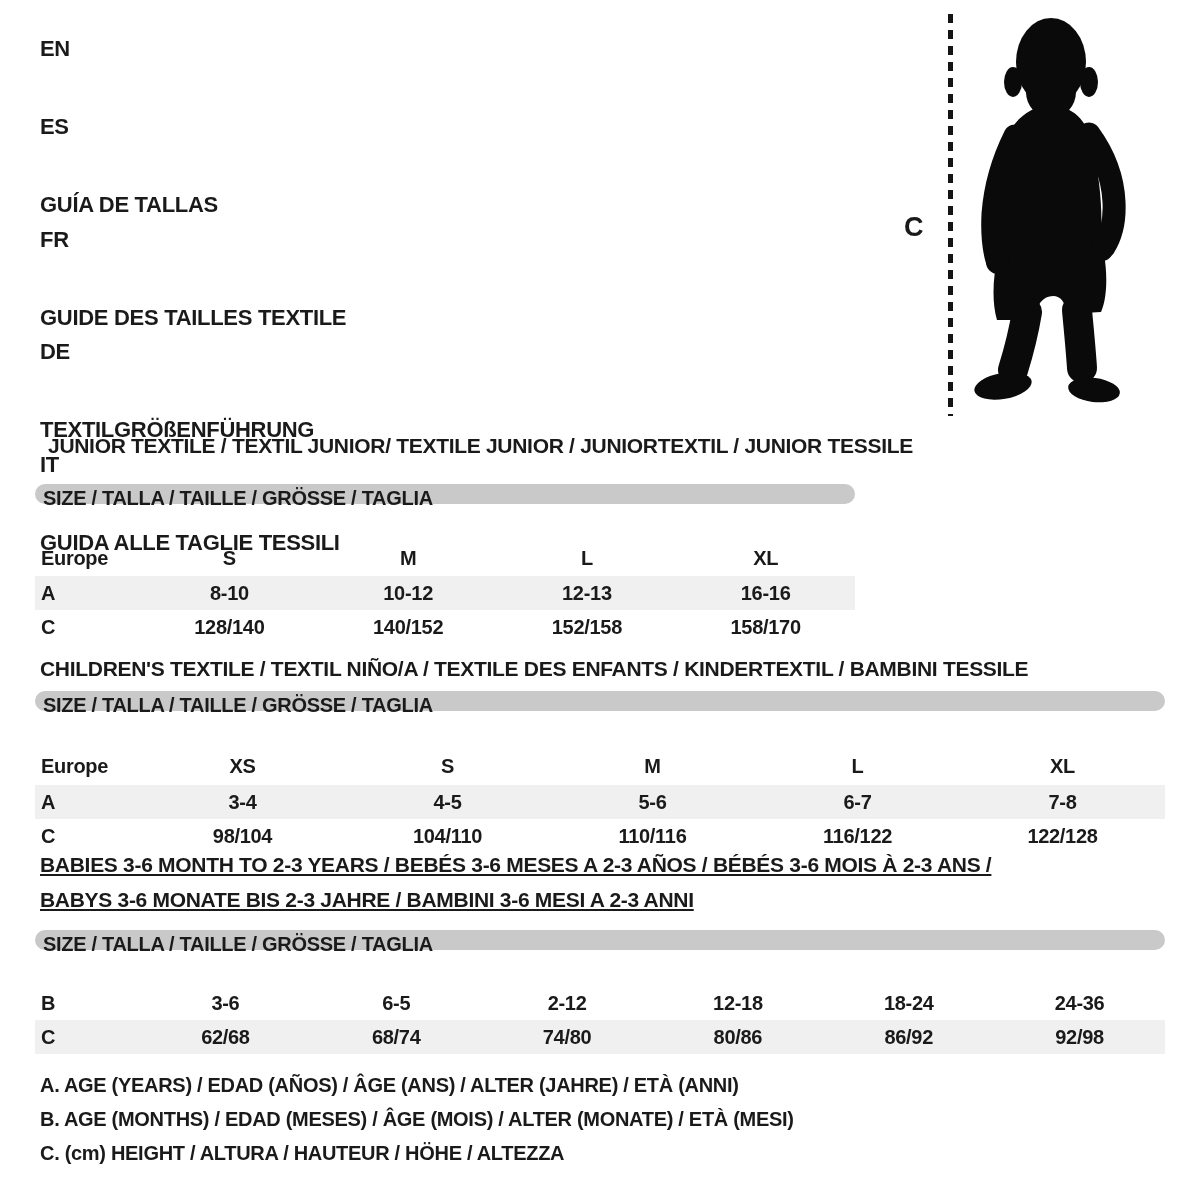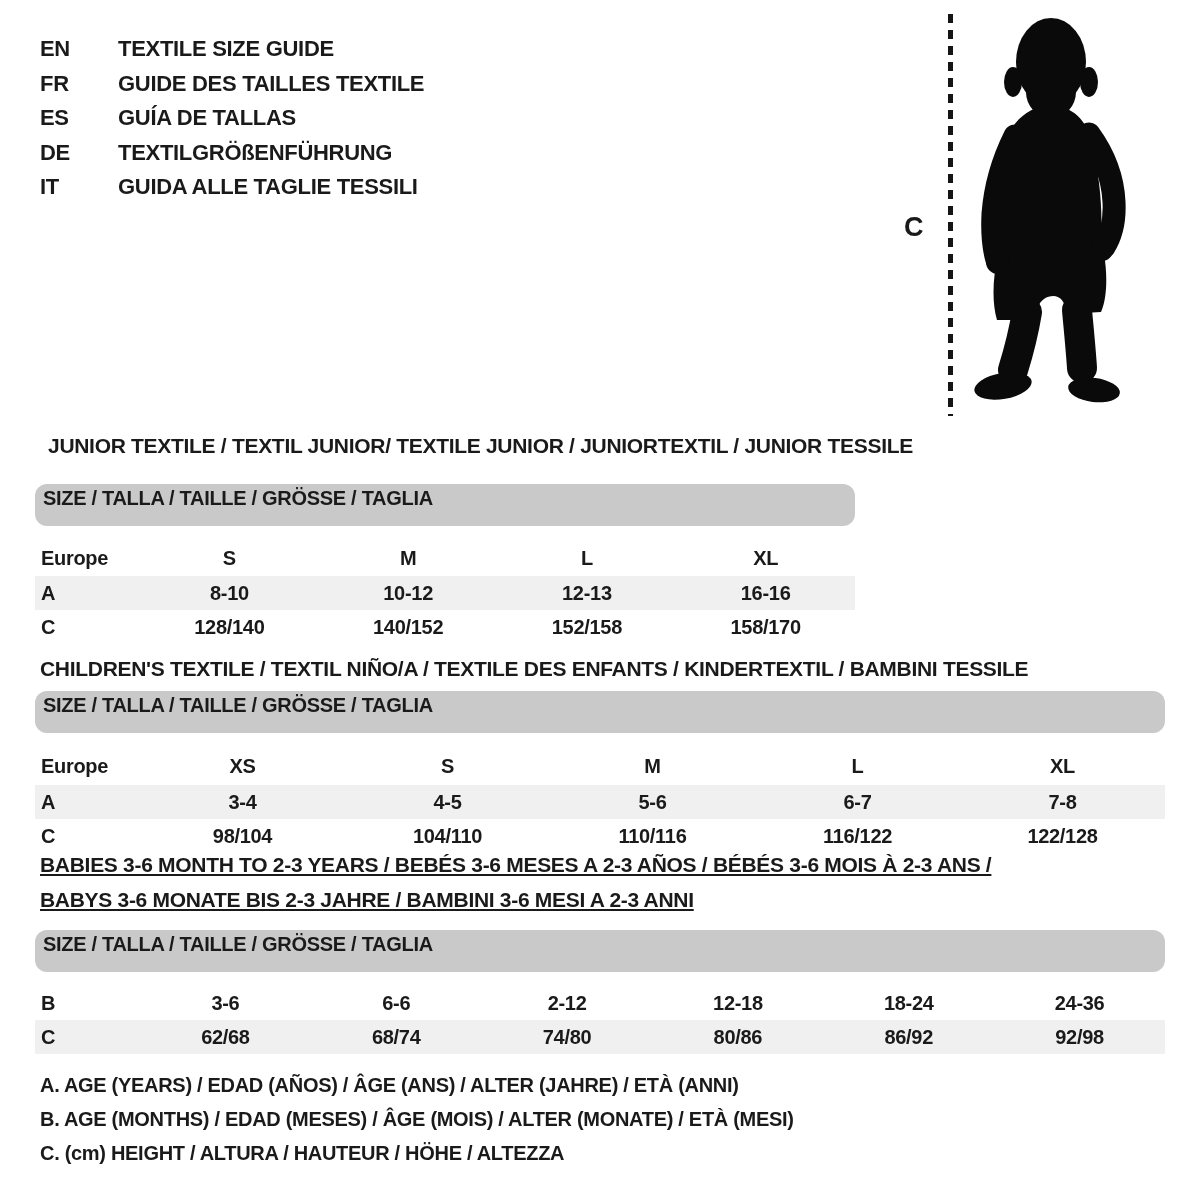--- a/index.html
+++ b/index.html
@@ -2,33 +2,33 @@
 <html><head>
 <meta charset="utf-8">
 <style>
   html,body{margin:0;padding:0;background:#fff;}
   .canvas{position:relative;width:1200px;height:1200px;background:#ffffff;overflow:hidden;
           font-family:"Liberation Sans",sans-serif;font-weight:700;color:#1a1a1a;letter-spacing:-0.3px;}
   .abs{position:absolute;}
 
   
   .lang-block{left:40px;top:32px;font-size:22px;line-height:34.5px;}
-  .lang-row{display:flex;}
+  .lang-row{display:flex;flex-direction:column;}
   .lang-code{width:78px;flex:0 0 78px;}
   .lang-title{white-space:nowrap;}
 
   
   .dashline{left:948px;top:14px;width:5px;height:402px;
             background:repeating-linear-gradient(#141414 0 9px,transparent 9px 16px);}
   .fig-label{left:904px;top:212px;font-size:27px;}
   .fig-svg{left:963px;top:12px;}
 
   
   .t-title{font-size:21px;white-space:nowrap;line-height:26px;}
-  .size-bar{height:42px;background:#c9c9c9;font-size:20px;line-height:29px;
+  .size-bar{height:20px;background:#c9c9c9;font-size:20px;line-height:29px;
             padding-left:8px;box-sizing:border-box;border-radius:12px;}
   table{border-collapse:collapse;table-layout:fixed;font-size:20px;font-weight:700;
         letter-spacing:-0.3px;color:#1a1a1a;margin-top:28px;}
   td{padding:0;text-align:center;vertical-align:middle;overflow:hidden;}
   td.lbl{text-align:left;padding-left:6px;}
   tr.shade{background:#f0f0f0;}
 
   .t1-title{left:40px;top:433px;margin-left:8px;}
   .t1-bar{left:35px;top:484px;width:820px;}
   .t1-table{left:35px;top:512px;}
@@ -46,29 +46,28 @@
   .legend div{white-space:nowrap;}
 </style>
 </head>
 <body>
 
 <div class="canvas">
 
   <div class="abs lang-block">
     <div class="lang-row">
       <span class="lang-code">EN</span>
-      <span class="lang-title">TEXTILE SIZE GUIDE</span>
+    </div>
+    <div class="lang-row">
+      <span class="lang-code">ES</span>
+      <span class="lang-title">GUÍA DE TALLAS</span>
     </div>
     <div class="lang-row">
       <span class="lang-code">FR</span>
       <span class="lang-title">GUIDE DES TAILLES TEXTILE</span>
-    </div>
-    <div class="lang-row">
-      <span class="lang-code">ES</span>
-      <span class="lang-title">GUÍA DE TALLAS</span>
     </div>
     <div class="lang-row">
       <span class="lang-code">DE</span>
       <span class="lang-title">TEXTILGRÖßENFÜHRUNG</span>
     </div>
     <div class="lang-row">
       <span class="lang-code">IT</span>
       <span class="lang-title">GUIDA ALLE TAGLIE TESSILI</span>
     </div>
   </div>
@@ -185,21 +184,21 @@
         <col>
         <col>
         <col>
         <col>
         <col>
       </colgroup>
     <tbody>
         <tr style="height:34px">
       <td class="lbl">B</td>
       <td>3-6</td>
-      <td>6-6</td>
+      <td>6-5</td>
       <td>2-12</td>
       <td>12-18</td>
       <td>18-24</td>
       <td>24-36</td>
     </tr>
     <tr class="shade" style="height:34px">
       <td class="lbl">C</td>
       <td>62/68</td>
       <td>68/74</td>
       <td>74/80</td>

